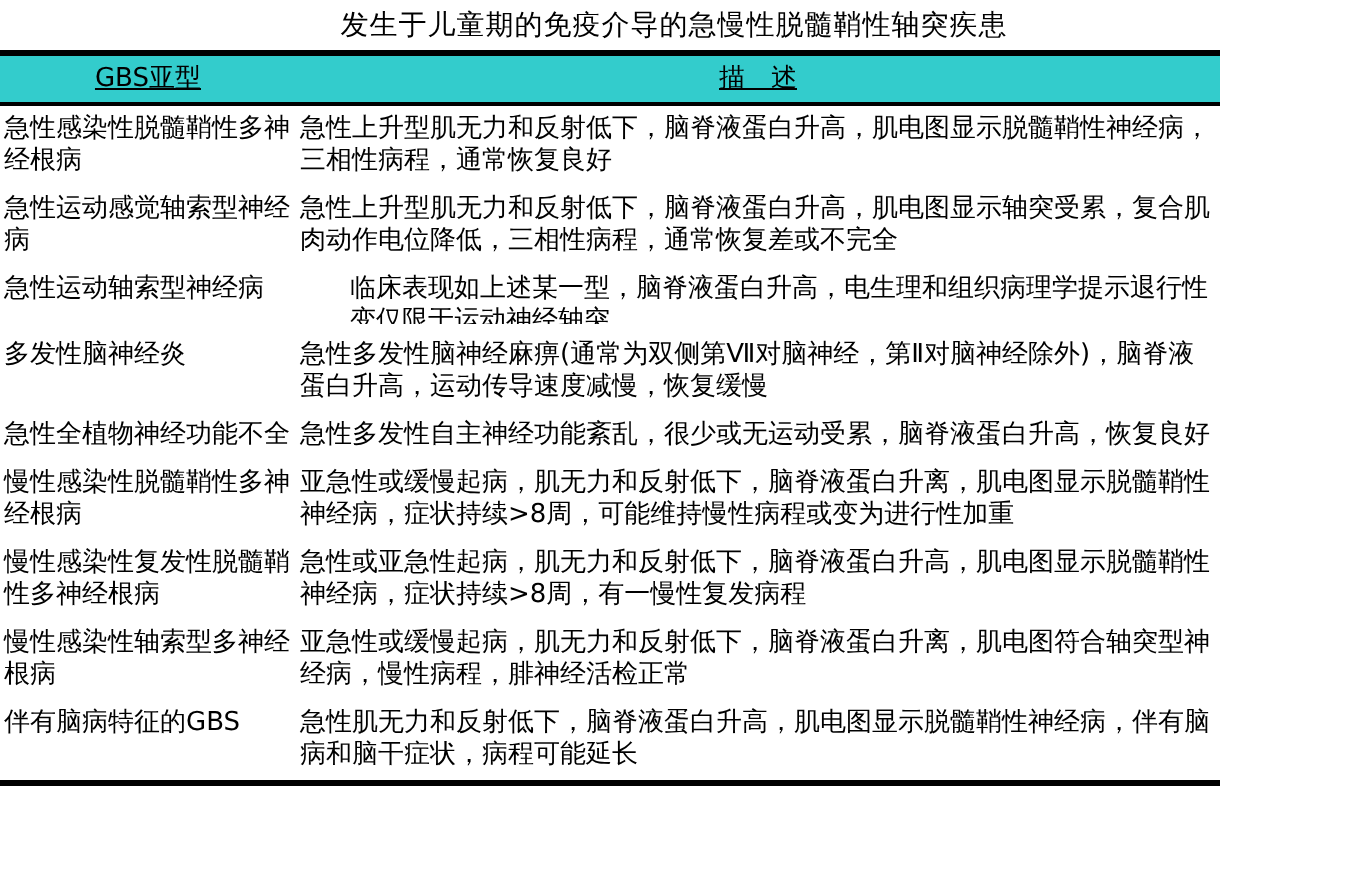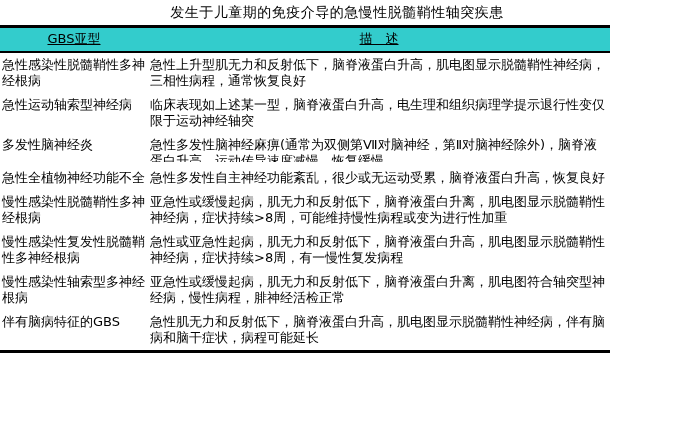--- a/index.html
+++ b/index.html
@@ -33,21 +33,21 @@
   }
   .hul { text-decoration: underline; }
   tbody td {
     font-size: 13px;
     line-height: 16px;
     vertical-align: top;
     padding: 4px 2px 4px 2px;
   }
   .cell-text { word-break: break-all; }
   
-  tbody tr:nth-child(3) .desc-text { max-height: 25px; overflow: hidden; }
+  tbody tr:nth-child(3) .desc-text { max-height: 25px; overflow: hidden; margin-left: 25px; }
 </style>
 </head>
 <body>
 
 <div class="page">
   <div class="title">发生于儿童期的免疫介导的急慢性脱髓鞘性轴突疾患</div>
   <table class="gbs-table">
     <colgroup>
       <col class="col-subtype">
       <col class="col-desc">
@@ -58,20 +58,28 @@
         <th style="background: rgb(51, 204, 204);"><span class="hul">描　述</span></th>
       </tr>
     </thead>
     <tbody>
         <tr>
           <td class="subtype-cell">
             <div class="cell-text subtype-text">急性感染性脱髓鞘性多神经根病</div>
           </td>
           <td class="desc-cell">
             <div class="cell-text desc-text">急性上升型肌无力和反射低下，脑脊液蛋白升高，肌电图显示脱髓鞘性神经病，三相性病程，通常恢复良好</div>
+          </td>
+        </tr>
+        <tr>
+          <td class="subtype-cell">
+            <div class="cell-text subtype-text">急性运动感觉轴索型神经病</div>
+          </td>
+          <td class="desc-cell">
+            <div class="cell-text desc-text">急性上升型肌无力和反射低下，脑脊液蛋白升高，肌电图显示轴突受累，复合肌肉动作电位降低，三相性病程，通常恢复差或不完全</div>
           </td>
         </tr>
         <tr>
           <td class="subtype-cell">
             <div class="cell-text subtype-text">急性运动轴索型神经病</div>
           </td>
           <td class="desc-cell">
             <div class="cell-text desc-text">临床表现如上述某一型，脑脊液蛋白升高，电生理和组织病理学提示退行性变仅限于运动神经轴突</div>
           </td>
         </tr>

